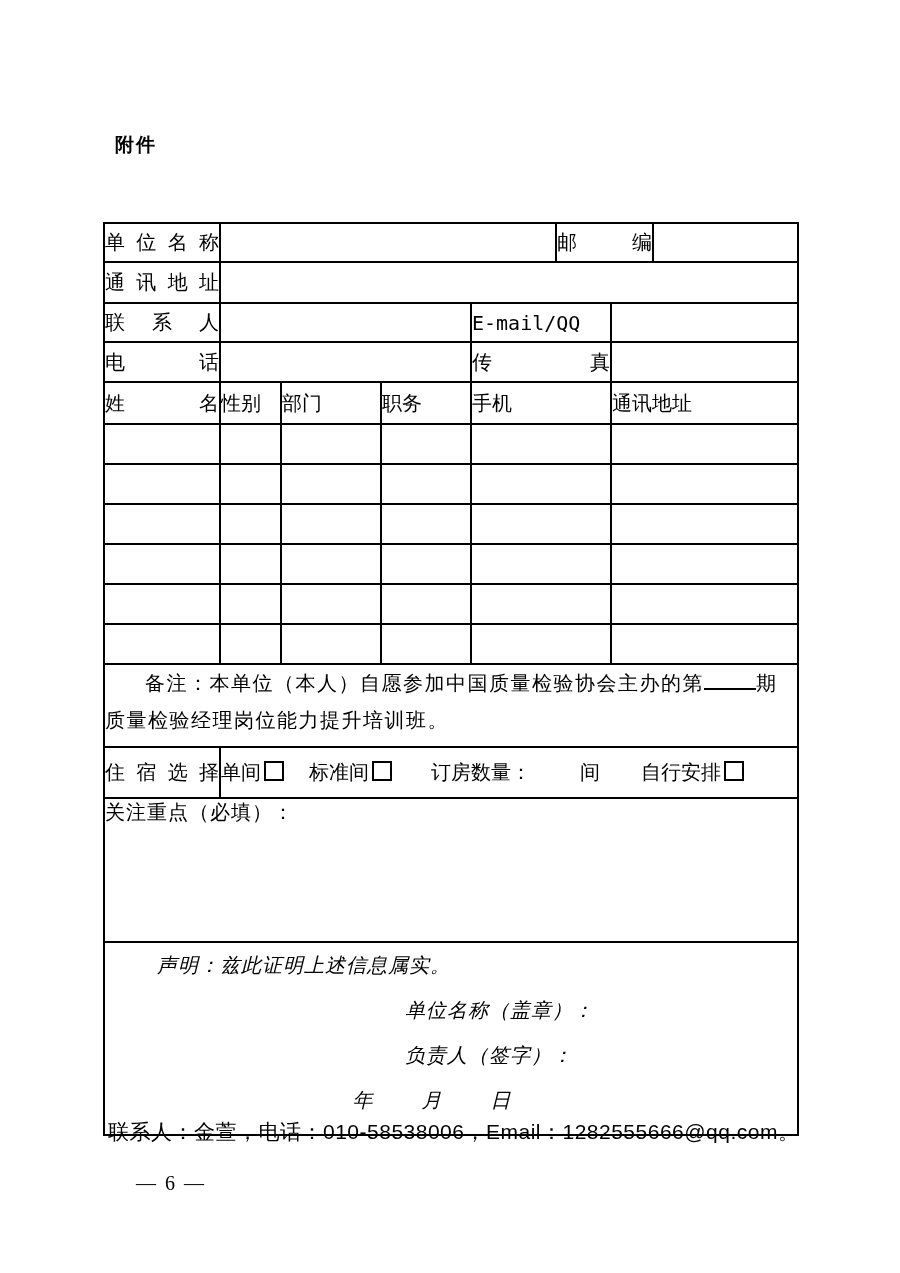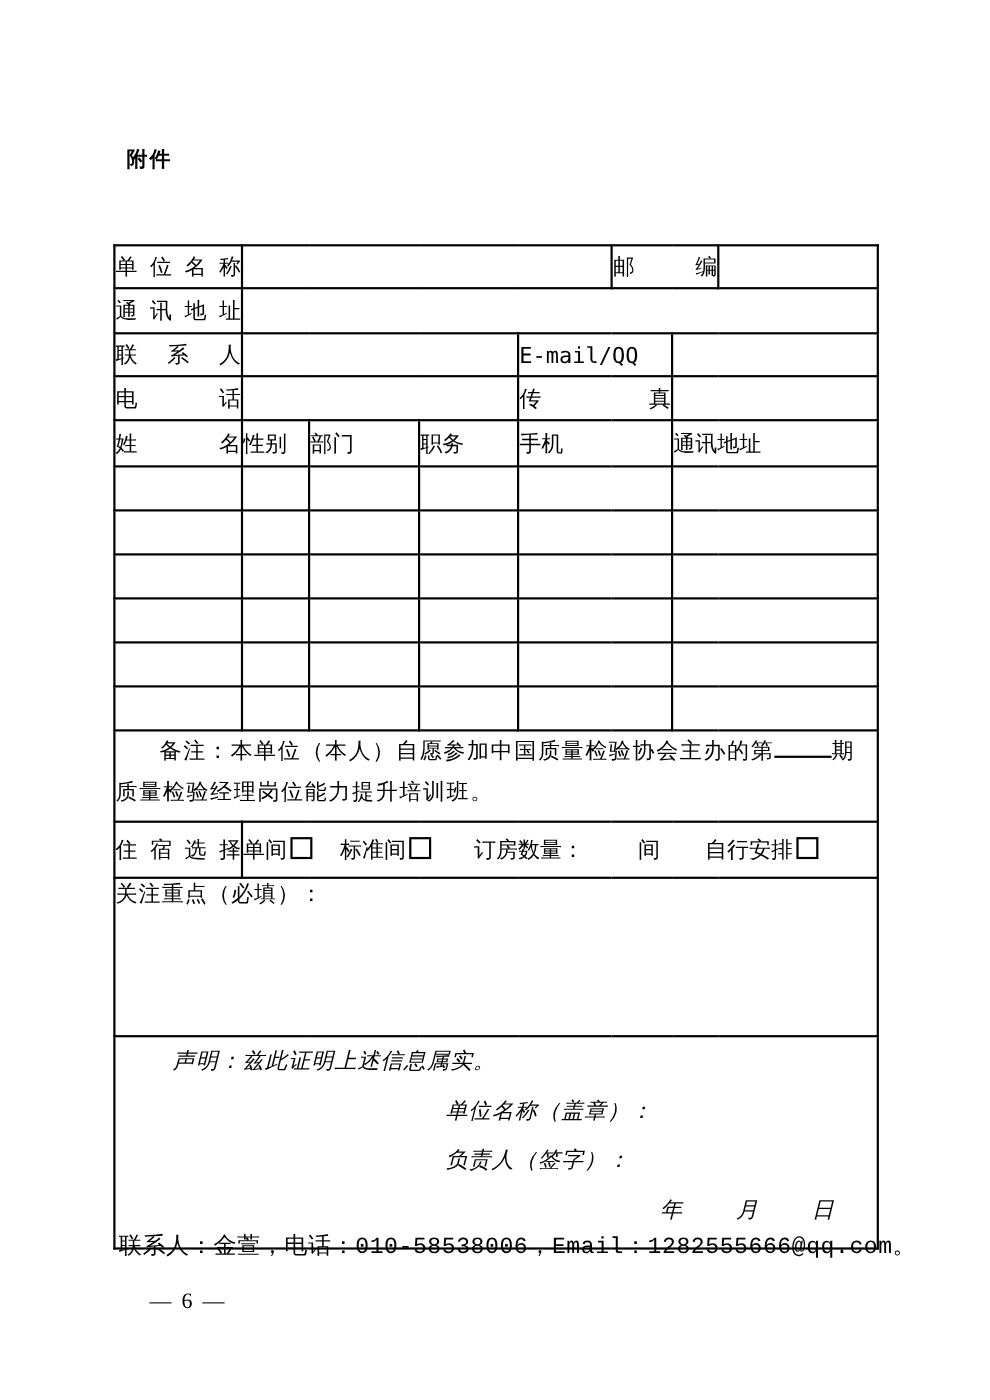--- a/index.html
+++ b/index.html
@@ -102,28 +102,28 @@
     vertical-align: top;
     padding: 12px 8px 0 8px;
     letter-spacing: 1px;
     margin-left: 17px;
   }
 
   td.decl-cell { vertical-align: top; padding: 8px 0 0 0; font-style: italic; }
   .decl-line { line-height: 45px; letter-spacing: 1px; }
   .decl-statement { text-indent: 2.2em; padding-left: 8px; }
   .decl-seal, .decl-sign { padding-left: 300px; }
-  .decl-date { text-align: right; padding-right: 38px; }
+  .decl-date { text-align: center; padding-right: 38px; }
   .date-part { display: inline-block; }
   .date-part + .date-part { margin-left: 42px; }
 
   .footer-contact {
     position: absolute;
     left: 108px; top: 1118px; width: 720px;
-    font-family: Liberation Mono, monospace;
+    font-family: Liberation Sans, sans-serif;
     font-size: 21px;
     letter-spacing: 0.5px;
     white-space: nowrap;
   }
   .page-number {
     position: absolute;
     left: 136px; top: 1172px;
     font-size: 20px;
     letter-spacing: 2px;
   }

